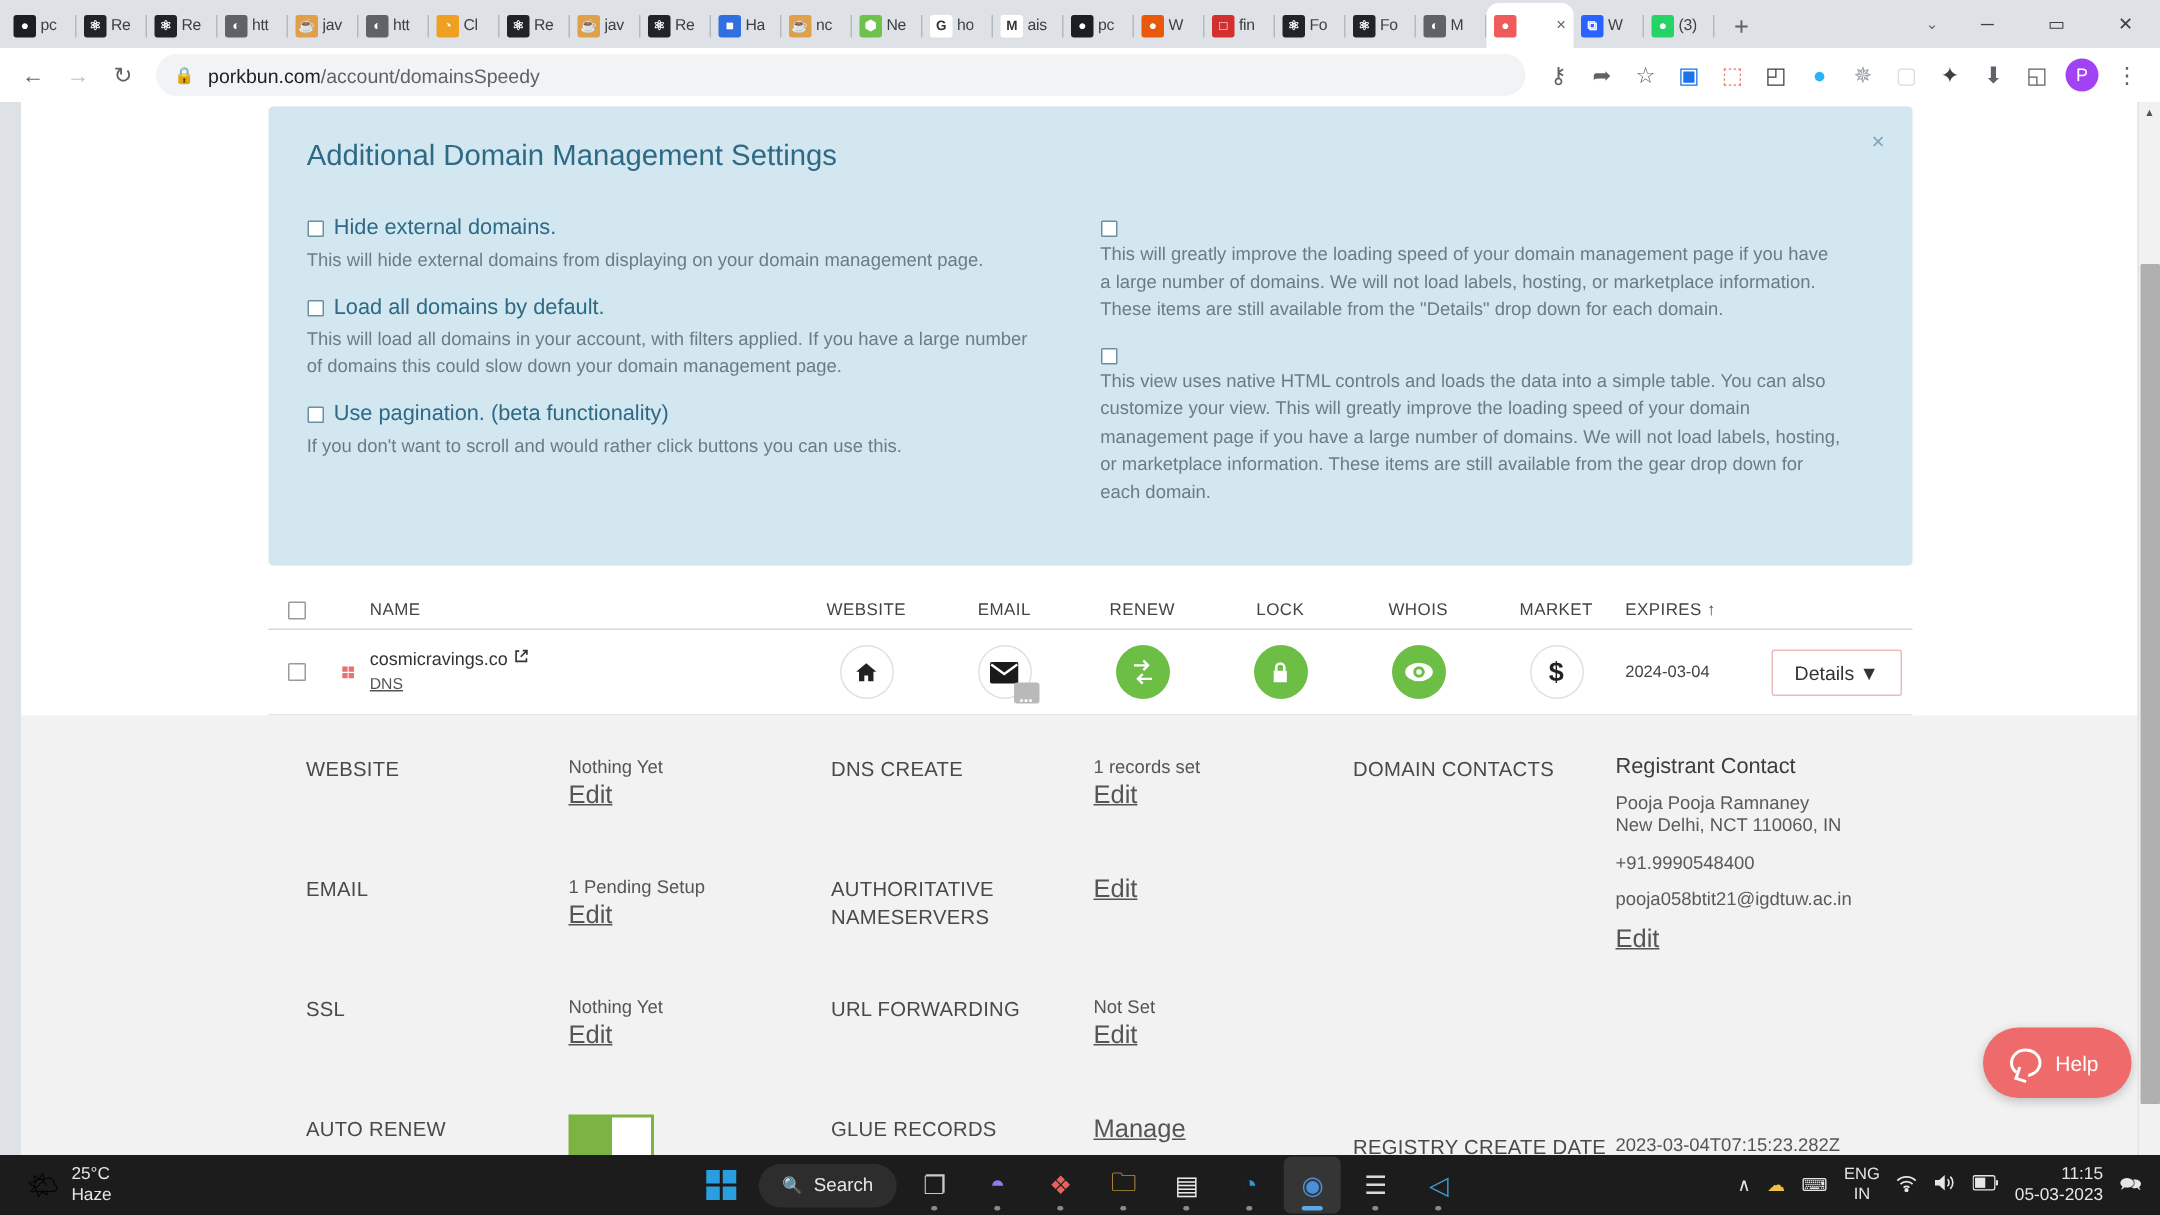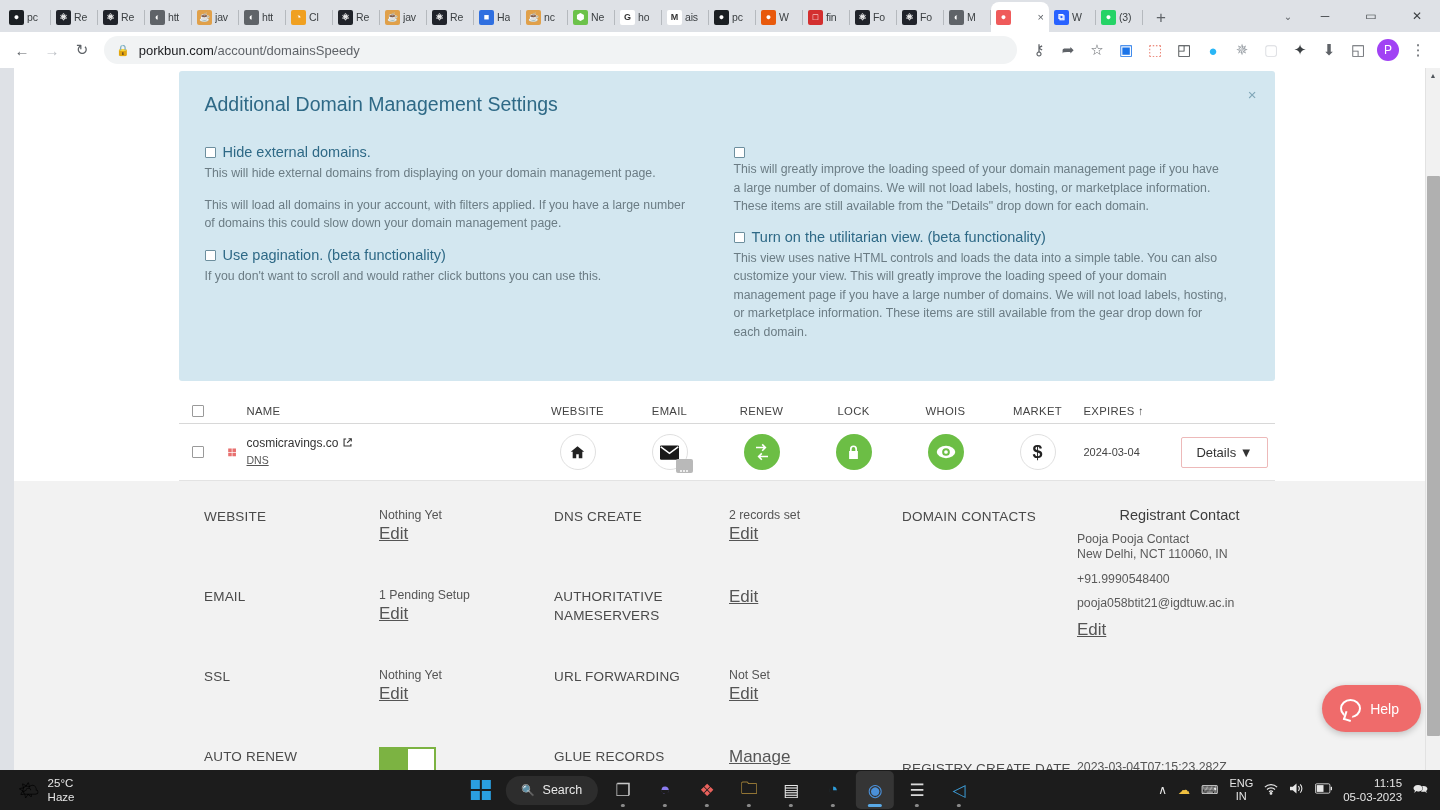--- a/index.html
+++ b/index.html
@@ -196,21 +196,21 @@
   .dp-val { font-size: 12.3px; color: #555; line-height: 17px; }
   .dp-link {
     font-size: 17px; color: #555; text-decoration: underline; display: inline-block;
   }
   .dp-row { margin-bottom: 23px; }
   .toggle {
     width: 57px; height: 30px; background: #7cb342; display: flex;
     align-items: center; padding: 2px;
   }
   .toggle .knob { width: 26px; height: 26px; background: #fff; margin-left: auto; }
-  .reg-title { font-size: 14.5px; color: #3d3d3d; margin-bottom: 9px; text-align: center; }
+  .reg-title { font-size: 14.5px; color: #3d3d3d; margin-bottom: 9px; }
   .addr-blk { font-size: 12.3px; color: #5a5a5a; line-height: 15.3px; margin-bottom: 9px; }
   .contact-line { font-size: 12.3px; color: #5a5a5a; line-height: 15.3px; margin-bottom: 9px; }
 
   
   .help-widget {
     position: absolute; right: 33px; bottom: 38px; background: #ef6b6b;
     color: #fff; border-radius: 24px; height: 47px; display: flex;
     align-items: center; gap: 9px; padding: 0 22px 0 18px;
     font-size: 14px; box-shadow: 0 2px 7px rgba(0,0,0,0.22);
   }
@@ -430,41 +430,44 @@
           <div class="settings-cols">
             <div class="settings-col" id="opts-left">
                 <div class="opt">
                   <div class="opt-head">
                     <span class="cbx"></span>
                     <span class="opt-label">Hide external domains.</span>
                   </div>
                   <div class="opt-desc">This will hide external domains from displaying on your domain management page.</div>
                 </div>
                 <div class="opt">
+                  <div class="opt-head">
+                    <span class="cbx"></span>
+                    <span class="opt-label">Load all domains by default.</span>
+                  </div>
                   <div class="opt-desc">This will load all domains in your account, with filters applied. If you have a large number of domains this could slow down your domain management page.</div>
                 </div>
                 <div class="opt">
                   <div class="opt-head">
                     <span class="cbx"></span>
                     <span class="opt-label">Use pagination. (beta functionality)</span>
                   </div>
                   <div class="opt-desc">If you don't want to scroll and would rather click buttons you can use this.</div>
                 </div>
               </div>
             <div class="settings-col right" id="opts-right">
                 <div class="opt">
                   <div class="opt-head">
                     <span class="cbx"></span>
                   </div>
                   <div class="opt-desc">This will greatly improve the loading speed of your domain management page if you have a large number of domains. We will not load labels, hosting, or marketplace information. These items are still available from the "Details" drop down for each domain.</div>
                 </div>
                 <div class="opt">
                   <div class="opt-head">
                     <span class="cbx"></span>
-                    <span class="opt-label">Turn on the utilitarian view. (beta functionality)</span>
                   </div>
                   <div class="opt-desc">This view uses native HTML controls and loads the data into a simple table. You can also customize your view. This will greatly improve the loading speed of your domain management page if you have a large number of domains. We will not load labels, hosting, or marketplace information. These items are still available from the gear drop down for each domain.</div>
                 </div>
               </div>
           </div>
         </div>
 
         <div class="table-area">
           <div class="thead">
             <div class="c-check">
@@ -612,21 +615,21 @@
             <div class="dp-row" style="height:57px">
                 <div class="dp-lbl">URL FORWARDING</div>
               </div>
             <div class="dp-row" style="height:37px">
                 <div class="dp-lbl">GLUE RECORDS</div>
               </div>
 
           </div>
           <div class="dp-vals">
             <div class="dp-row" style="height:57px">
-              <div class="dp-val">2 records set</div>
+              <div class="dp-val">1 records set</div>
               <a class="dp-link">Edit</a>
             </div>
             <div class="dp-row" style="height:57px">
               <a class="dp-link">Edit</a>
             </div>
             <div class="dp-row" style="height:57px">
               <div class="dp-val">Not Set</div>
               <a class="dp-link">Edit</a>
             </div>
             <div class="dp-row" style="height:37px">
@@ -643,21 +646,21 @@
               </div>
             <div class="dp-row" style="height:37px">
                 <div class="dp-lbl">REGISTRY CREATE DATE</div>
               </div>
 
           </div>
           <div class="dp-vals">
             <div class="dp-row" style="height:229px">
               <div class="reg-title">Registrant Contact</div>
               <div class="addr-blk">
-                <div>Pooja Pooja Contact</div>
+                <div>Pooja Pooja Ramnaney</div>
                 <div>New Delhi, NCT 110060, IN</div>
               </div>
               <div class="contact-line">+91.9990548400</div>
               <div class="contact-line" style="word-break:break-all">pooja058btit21@igdtuw.ac.in</div>
               <a class="dp-link">Edit</a>
             </div>
             <div class="dp-row" style="height:37px">
               <div class="dp-val">2023-03-04T07:15:23.282Z</div>
             </div>
 

